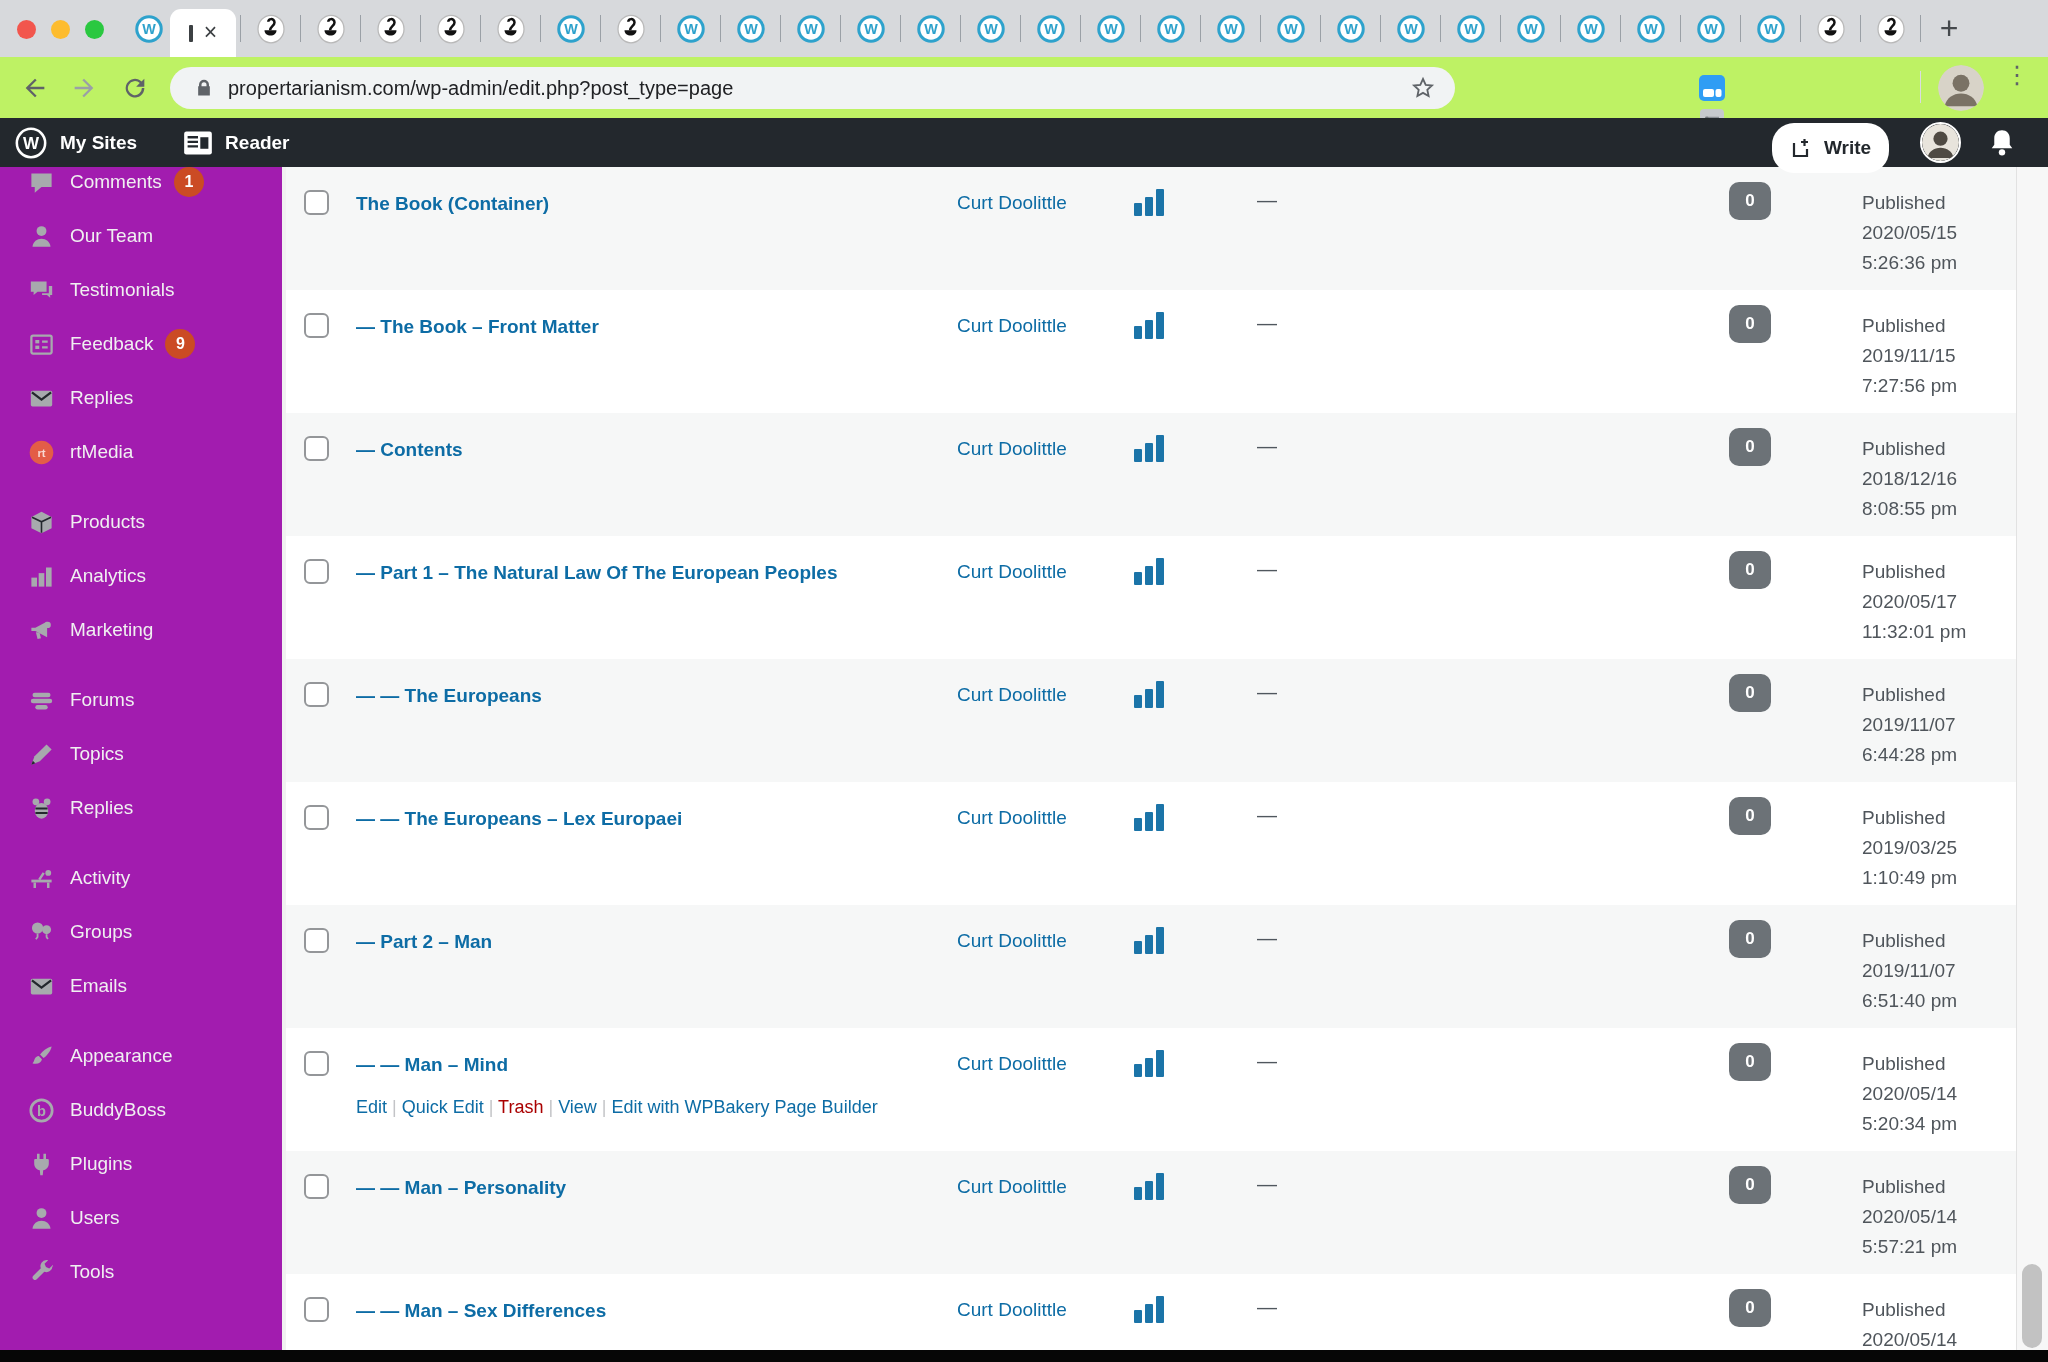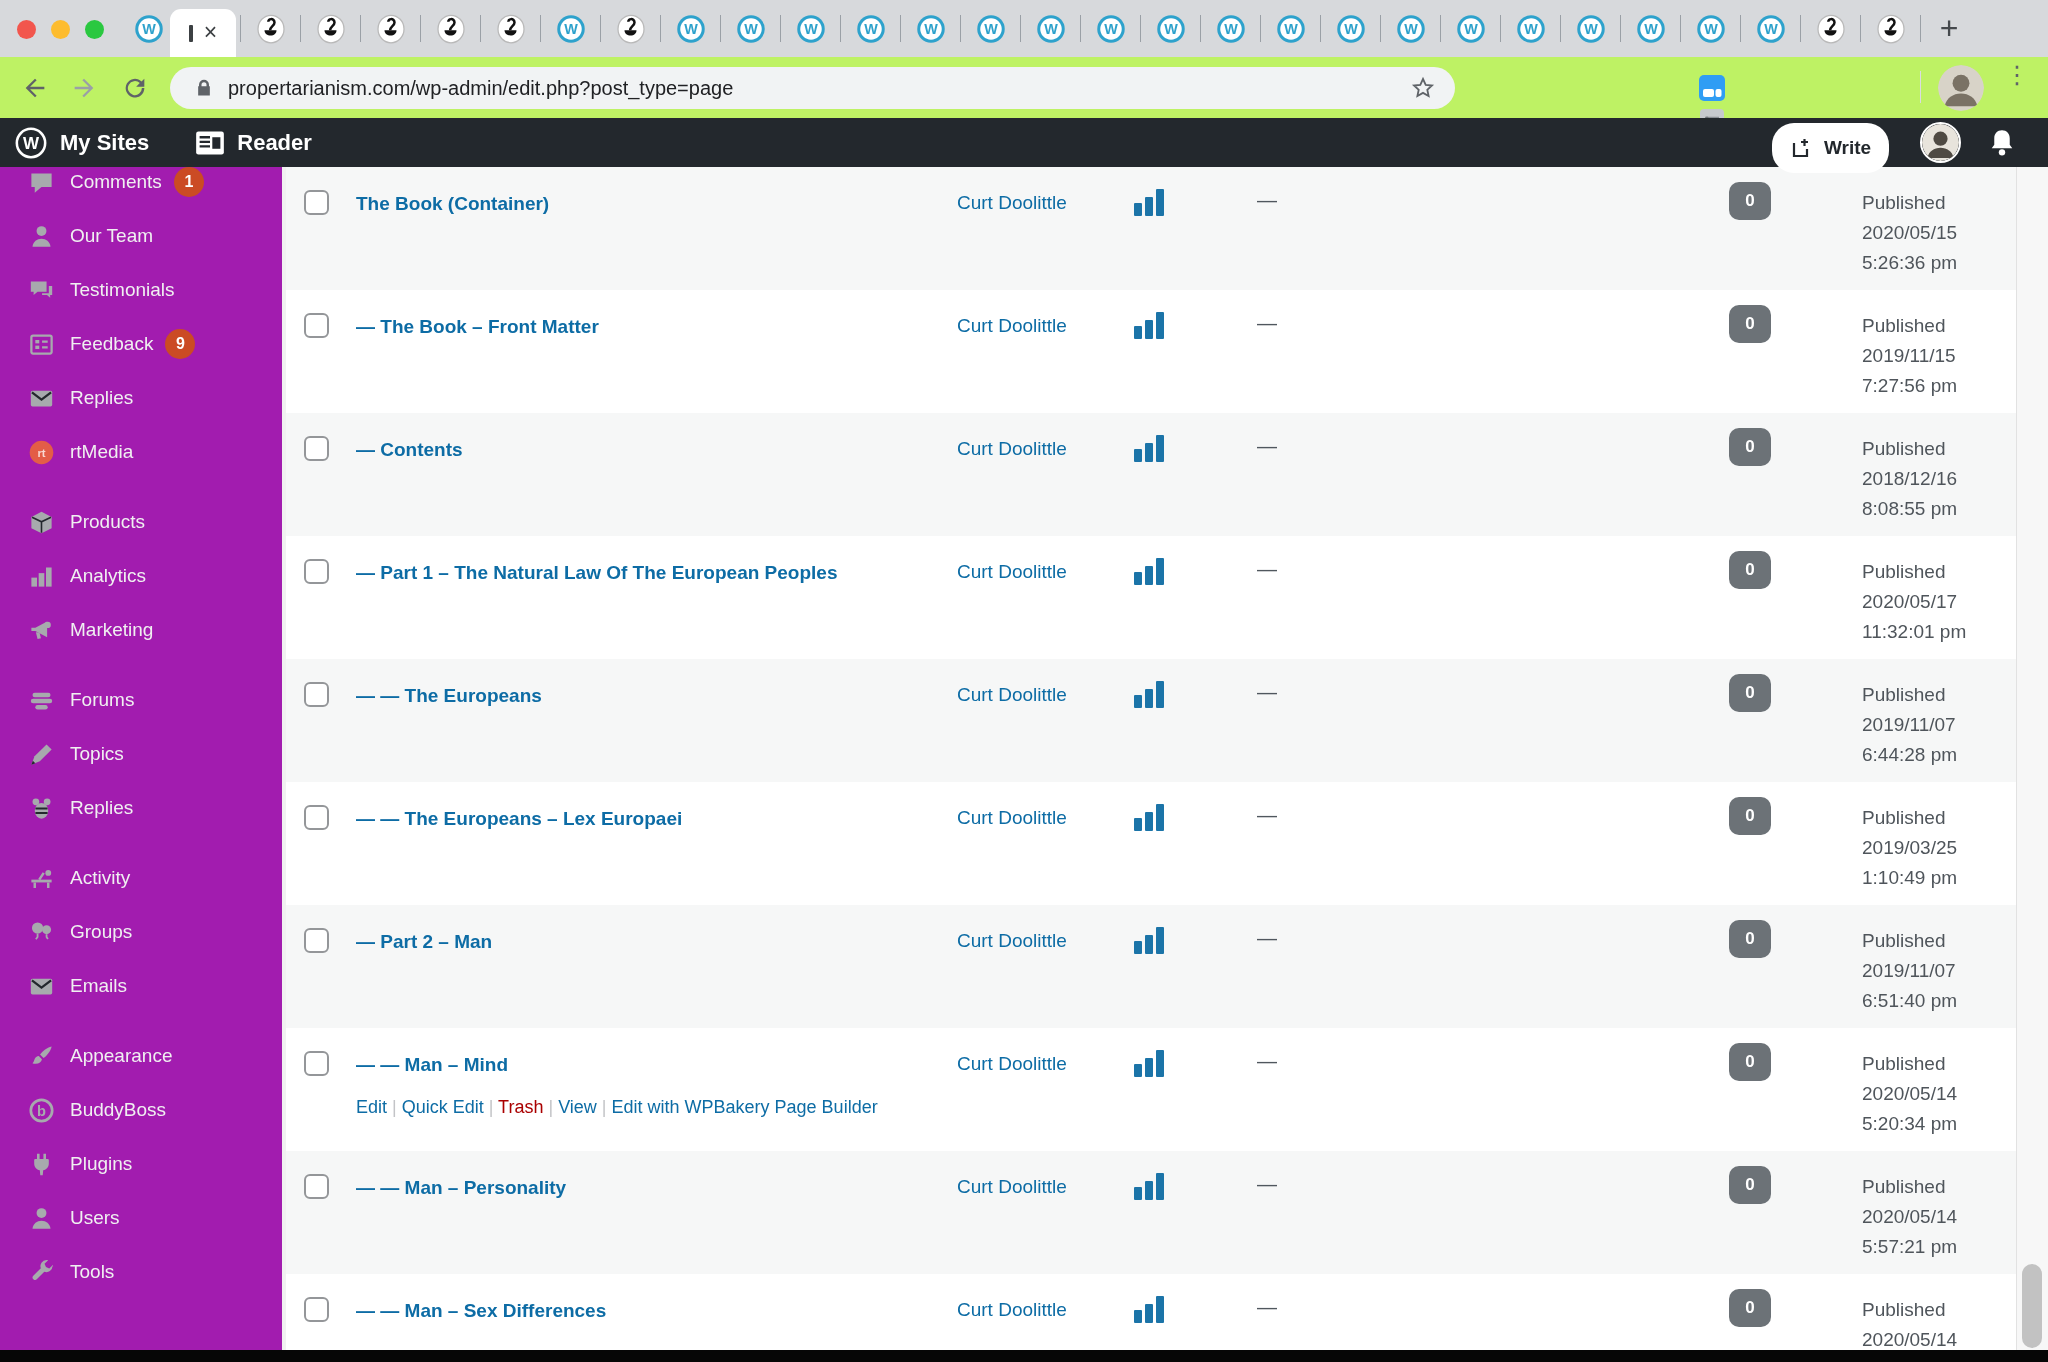--- a/index.html
+++ b/index.html
@@ -31,21 +31,21 @@
   .star{position:absolute;right:20px;top:9px;width:24px;height:24px;}
   .extrow{position:absolute;left:1516px;top:14px;width:392px;display:flex;justify-content:space-between;align-items:center;flex-direction:column;}
   .ext{width:34px;height:34px;position:relative;display:flex;align-items:center;justify-content:center;}
   .ext svg{width:32px;height:32px;}
   .extdiv{position:absolute;left:1920px;top:14px;width:1px;height:32px;background:#dadce0;}
   .b-avatar{position:absolute;left:1938px;top:8px;width:46px;height:46px;border-radius:50%;overflow:hidden;}
   .menu-dots{position:absolute;left:2004px;top:11px;width:26px;height:40px;font-size:24px;color:#5f6368;letter-spacing:0;line-height:13px;text-align:center;}
 
   
   .adminbar{position:absolute;left:0;top:118px;width:2048px;height:49px;background:#23282d;display:flex;align-items:center;z-index:30;}
-  .ab-item{display:flex;align-items:center;color:#fff;font-size:22px;font-weight:600;}
+  .ab-item{display:flex;align-items:center;color:#fff;font-size:19px;font-weight:600;}
   .ab-wlogo{margin-left:14px;width:34px;height:34px;}
   .ab-mysites{margin-left:12px;}
   .ab-readeric{margin-left:46px;width:30px;height:26px;}
   .ab-reader{margin-left:12px;}
   .write-btn{position:absolute;left:1772px;top:5px;height:50px;background:#fff;border-radius:22px;display:flex;align-items:center;padding:0 18px;gap:10px;color:#23282d;font-size:19px;font-weight:600;}
   .write-ic{width:24px;height:24px;}
   .ab-avatar{position:absolute;left:1920px;top:4px;width:41px;height:41px;border-radius:50%;overflow:hidden;border:2px solid #fff;}
   .bell{position:absolute;left:1986px;top:9px;width:32px;height:32px;}
 
   

